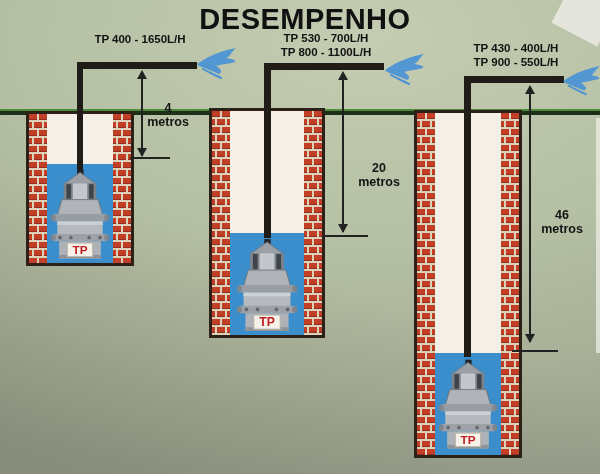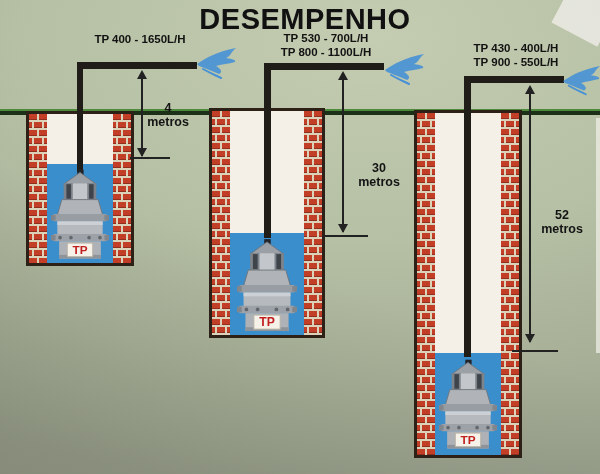--- a/index.html
+++ b/index.html
@@ -385,21 +385,21 @@
     <rect x="9" y="94" width="46" height="4" fill="#8e9399"></rect>
     <rect x="18" y="81" width="28" height="15" fill="#f6f2ea" stroke="#b9b2a4"></rect>
     <text x="32" y="93" text-anchor="middle" font-size="13" font-weight="bold" fill="#c01f1f">TP</text>
   </svg>
 
   <div class="abs arrowhead ah-up" style="left:338px; top:71px;"></div>
   <div class="abs vline" style="left:342px; top:73px; height:159px;"></div>
   <div class="abs arrowhead ah-down" style="left:338px; top:224px;"></div>
   <div class="abs tick" style="left:322px; top:235px; width:46px;"></div>
   <div class="abs depth-label" style="left:350px; top:161px;">
-    <div>30</div>
+    <div>20</div>
     <div>metros</div>
   </div>
 
   <div class="abs flow-label" style="left:450px; top:42px;">
     <div>TP 430 - 400L/H</div>
     <div>TP 900 - 550L/H</div>
   </div>
 
   <div class="abs well-border" style="left:414px; top:110px; width:108px; height:348px;"></div>
   <div class="abs interior" style="left:435px; top:113px; width:66px; height:342px;"></div>
@@ -655,20 +655,20 @@
     <rect x="9" y="94" width="46" height="4" fill="#8e9399"></rect>
     <rect x="18" y="81" width="28" height="15" fill="#f6f2ea" stroke="#b9b2a4"></rect>
     <text x="32" y="93" text-anchor="middle" font-size="13" font-weight="bold" fill="#c01f1f">TP</text>
   </svg>
 
   <div class="abs arrowhead ah-up" style="left:525px; top:85px;"></div>
   <div class="abs vline" style="left:529px; top:87px; height:255px;"></div>
   <div class="abs arrowhead ah-down" style="left:525px; top:334px;"></div>
   <div class="abs tick" style="left:512px; top:350px; width:46px;"></div>
   <div class="abs depth-label" style="left:533px; top:208px;">
-    <div>52</div>
+    <div>46</div>
     <div>metros</div>
   </div>
 
   <div class="abs photo-corner"></div>
   <div class="abs photo-edge"></div>
 
 </div>
 
 </body></html>

